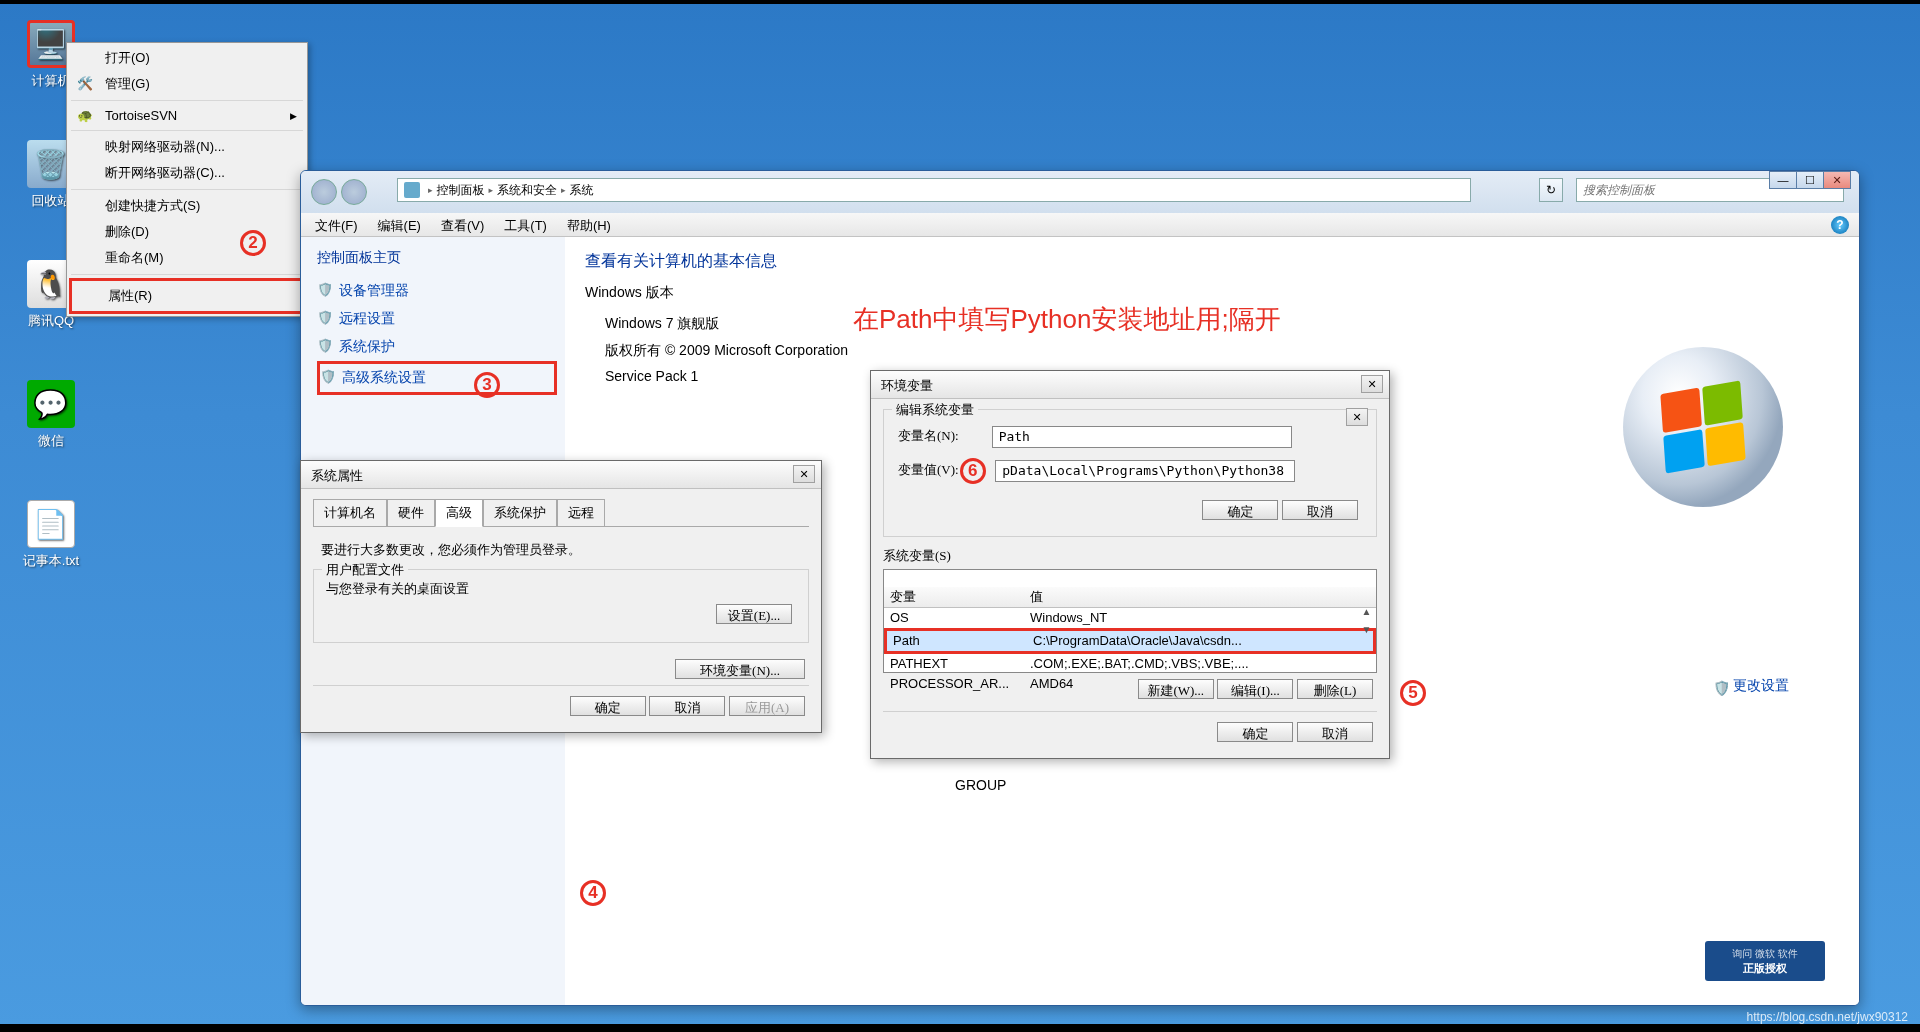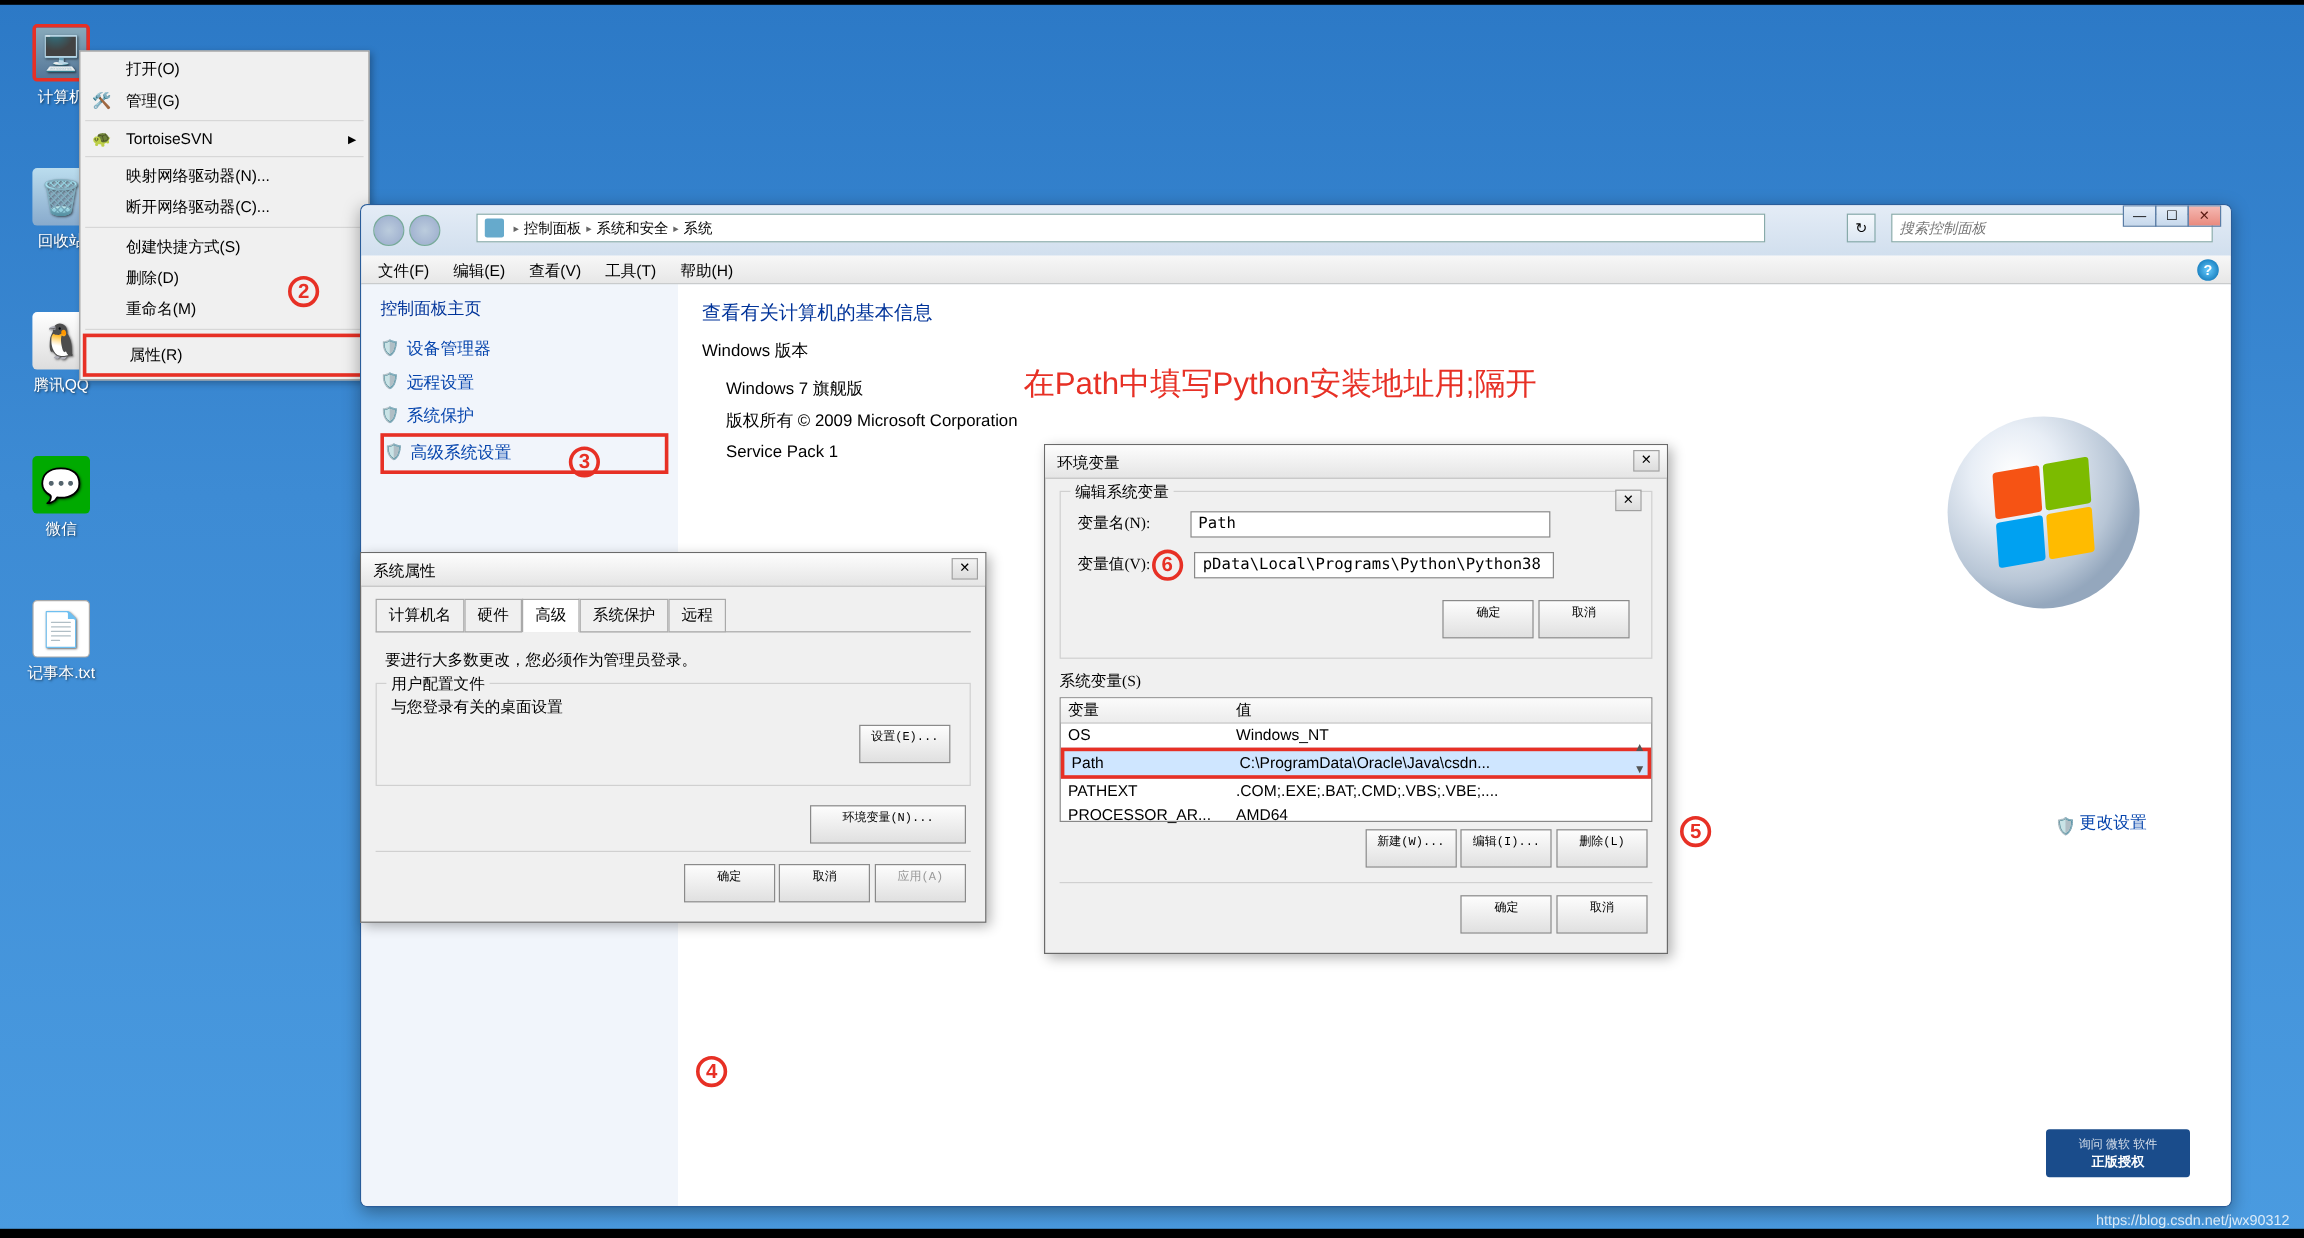--- a/index.html
+++ b/index.html
@@ -61,21 +61,21 @@
 
 .dlg { position:absolute; background:#f0f0f0; border:1px solid #6a6a6a; box-shadow:3px 3px 10px rgba(0,0,0,.3); font-size:13px;}
 .dlg-title{ background:linear-gradient(#fdfdfd,#e5e5e5); height:28px; border-bottom:1px solid #c0c0c0; padding:6px 10px; font-size:13px; position:relative;}
 .dlg-close{position:absolute;right:6px;top:4px;width:22px;height:18px;border:1px solid #a0a0a0;background:linear-gradient(#f3f3f3,#ddd);font-size:11px;text-align:center;line-height:16px;}
 .dlg-inner{ padding:10px 12px;}
 .dlg .tabrow{border-bottom:1px solid #a9a9a9;margin-bottom:10px;display:flex;font-size:13px;}
 .dlg .tab{padding:4px 10px;border:1px solid #a9a9a9;background:#f0f0f0;margin-bottom:-1px;margin-right:0px;cursor:default;}
 .dlg .tab.active{background:#fff;border-bottom:1px solid #fff;}
 .gbox{border:1px solid #d0d0d0;padding:10px 12px 12px;margin-bottom:10px;font-size:13px;position:relative;}
 .gboxlabel{position:absolute;top:-9px;left:8px;background:#f0f0f0;padding:0 4px;font-size:13px;}
-.stdbtn{display:inline-block;min-width:76px;height:32px;border:1px solid #8a8a8a;background:linear-gradient(#fdfdfd,#e0e0e0);font-size:10px;text-align:center;line-height:22px;padding:0 8px;cursor:default;font-family:Liberation Mono, monospace;}
+.stdbtn{display:inline-block;min-width:76px;height:20px;border:1px solid #8a8a8a;background:linear-gradient(#fdfdfd,#e0e0e0);font-size:13px;text-align:center;line-height:22px;padding:0 8px;cursor:default;font-family:Liberation Serif, serif;}
 .btnrow{text-align:right;padding:6px 4px;}
 .txt{display:inline-block;height:22px;border:1px solid #888;background:#fff;font-size:13px;padding:2px 6px;font-family:monospace,SimSun;vertical-align:middle;}
 .listbox{border:1px solid #888;background:#fff;font-family:monospace,SimSun;font-size:13px;line-height:18px;position:relative;}
 .listbox .row{padding:1px 6px;white-space:pre;}
 .listbox .scrollicon{position:absolute;right:2px;top:50%;transform:translateY(-50%);width:15px;font-size:10px;color:#555;text-align:center;}
 .hlrow{background:#cfe6ff;}
 .watermark{position:absolute;right:12px;bottom:8px;font-size:12px;color:rgba(255,255,255,.8);}
 .genuine{position:absolute;right:34px;bottom:24px;width:120px;height:40px;background:#1a4c8b;color:#fff;font-size:11px;text-align:center;padding-top:6px;border-radius:3px;}
 
 
@@ -239,21 +239,21 @@
         <span class="txt red-box" style="width:300px;">pData\Local\Programs\Python\Python38</span>
       </div>
       <div class="btnrow">
         <span class="stdbtn">确定</span>
         <span class="stdbtn">取消</span>
       </div>
     </div>
 
     <div style="margin:8px 0 4px;font-family:SimSun;">系统变量(S)</div>
     <div class="listbox" style="height:104px;">
-      <div class="row" style="background:linear-gradient(#fbfbfb,#ececec);border-bottom:1px solid #c0c0c0;"><span style="display:inline-block;width:140px;">变量</span><span>值</span></div>
+      <div class="row" style="background:linear-gradient(#fbfbfb,#ececec);border-bottom:1px solid #c0c0c0;margin-top:17px;"><span style="display:inline-block;width:140px;">变量</span><span>值</span></div>
       <div class="row"><span style="display:inline-block;width:140px;">OS</span><span>Windows_NT</span></div>
       <div class="row hlrow red-box"><span style="display:inline-block;width:140px;">Path</span><span>C:\ProgramData\Oracle\Java\csdn...</span></div>
       <div class="row"><span style="display:inline-block;width:140px;">PATHEXT</span><span>.COM;.EXE;.BAT;.CMD;.VBS;.VBE;....</span></div>
       <div class="row"><span style="display:inline-block;width:140px;">PROCESSOR_AR...</span><span>AMD64</span></div>
       <div class="scrollicon">▲<br>▼</div>
     </div>
     <div class="btnrow">
       <span class="stdbtn">新建(W)...</span>
       <span class="stdbtn">编辑(I)...</span>
       <span class="stdbtn">删除(L)</span>

